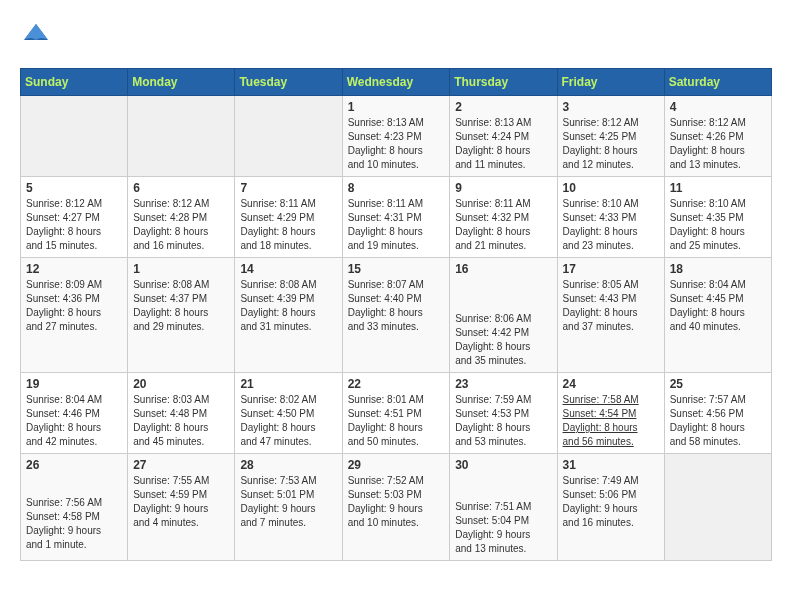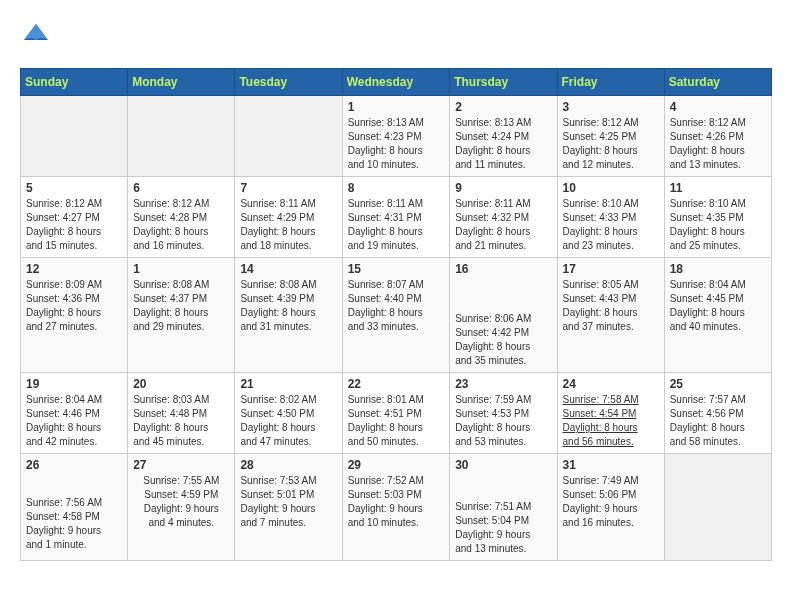--- a/index.html
+++ b/index.html
@@ -317,21 +317,21 @@
       <tr>
         <td>
           <span class="day-number">26</span>
           <div class="day-info" style="white-space: pre-line; margin-top: 24px;">Sunrise: 7:56 AM
 Sunset: 4:58 PM
 Daylight: 9 hours
 and 1 minute.</div>
         </td>
         <td>
           <span class="day-number">27</span>
-          <div class="day-info" style="white-space: pre-line; text-align: center;">Sunrise: 7:55 AM
+          <div class="day-info" style="white-space: pre-line;">Sunrise: 7:55 AM
 Sunset: 4:59 PM
 Daylight: 9 hours
 and 4 minutes.</div>
         </td>
         <td>
           <span class="day-number">28</span>
           <div class="day-info" style="white-space: pre-line;">Sunrise: 7:53 AM
 Sunset: 5:01 PM
 Daylight: 9 hours
 and 7 minutes.</div>

